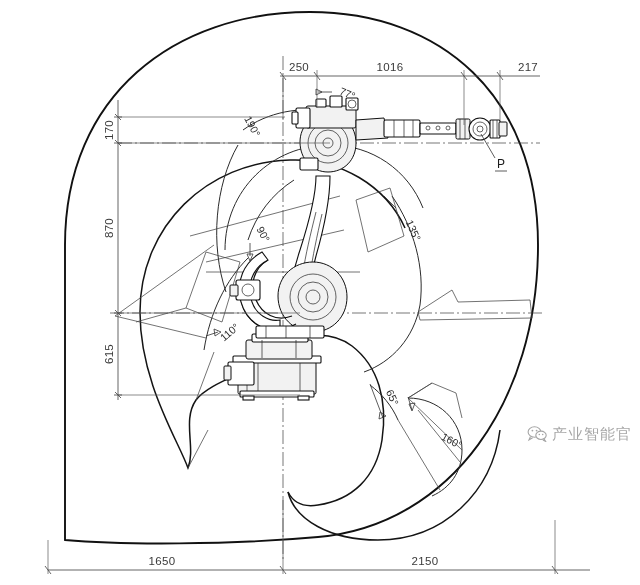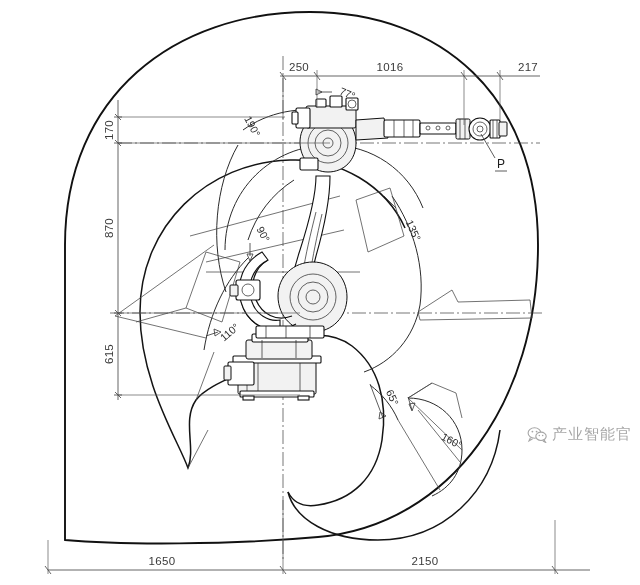--- a/index.html
+++ b/index.html
@@ -110,21 +110,21 @@
   .ptext {
     font-family: "Liberation Sans", sans-serif;
     font-size: 12px;
     fill: #1c1c1c;
   }
   #watermark {
     position: absolute;
     right: 8px;
     bottom: 8px;
     display: flex;
-    align-items: center;
+    align-items: flex-start;
     gap: 5px;
     opacity: 0.42;
     pointer-events: none;
   }
   #watermark .wm-text {
     font-family: "DejaVu Sans", sans-serif;
     font-size: 15px;
     color: #2a2a2a;
     letter-spacing: 1px;
     white-space: nowrap;

